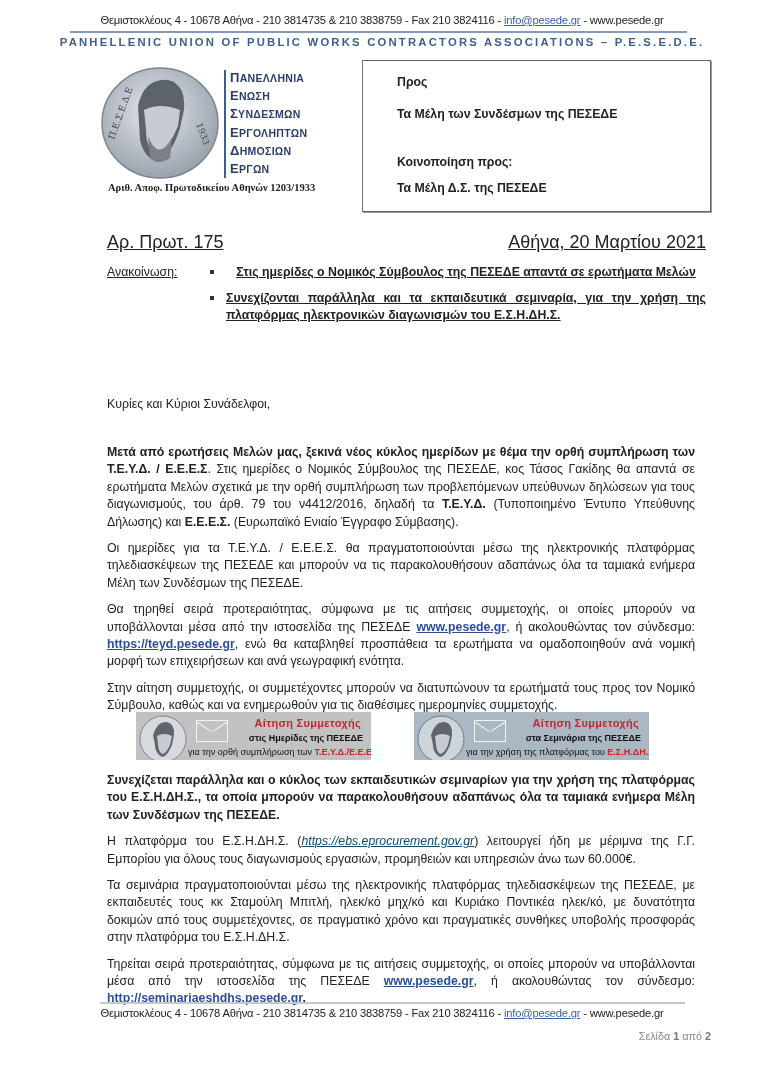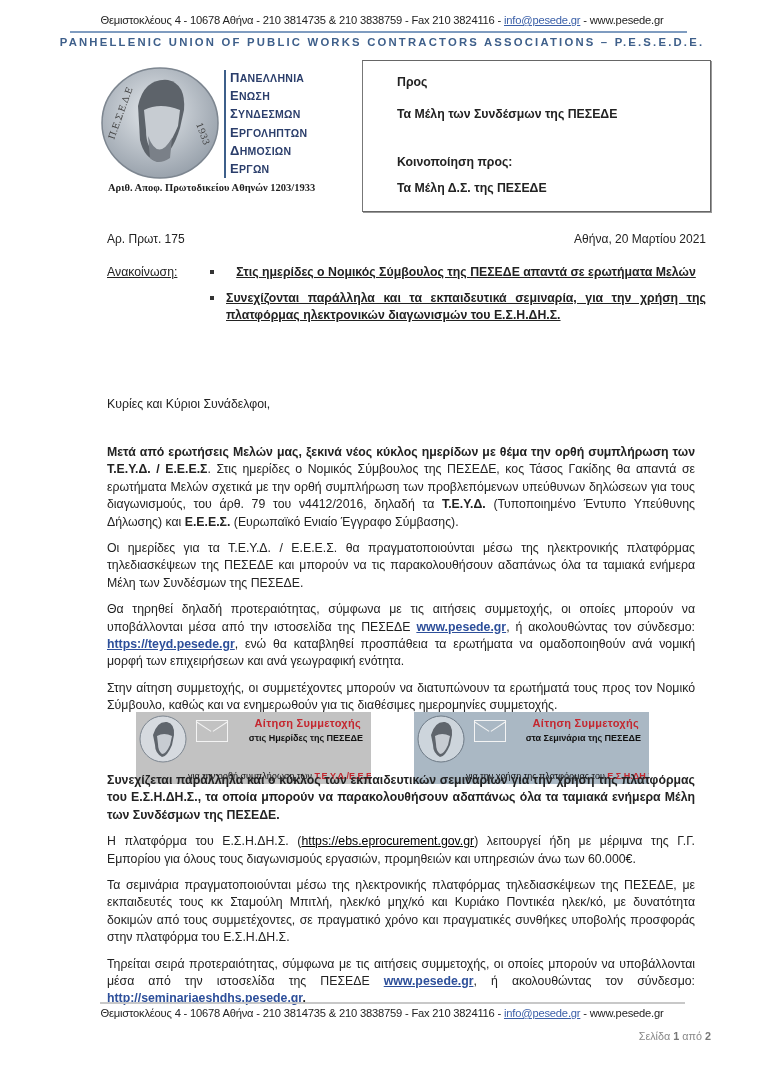--- a/index.html
+++ b/index.html
@@ -22,36 +22,36 @@
                 line-height: 18.2px; letter-spacing: 0.3px; }
   .logo-words .big { font-size: 13px; }
   .logo-court { left: 108px; top: 182px; font-family: "Liberation Serif", serif; font-size: 10.5px; font-weight: bold; color: #222; }
 
   
   .addr-box { left: 362px; top: 60px; width: 347px; height: 150px; border: 1px solid #666;
               border-left: 1px solid #777; box-shadow: 1px 1px 0 #999; }
   .addr-line { position: absolute; left: 34px; font-size: 12.3px; font-weight: bold; color: #222; }
 
   
-  .meta { font-size: 12px; color: #222; }
+  .meta { font-size: 18px; color: #222; text-decoration: underline; }
   .ann-label { left: 107px; top: 265px; font-size: 12.3px; text-decoration: underline; color: #222; }
   .bullets { left: 210px; top: 264px; width: 496px; font-size: 12.3px; font-weight: bold; color: #222; }
   .bullet { position: relative; padding-left: 16px; margin-bottom: 9px; line-height: 17px; text-align: justify; }
   .bullet .sq { position: absolute; left: 0; top: 6px; width: 4px; height: 4px; background: #333; }
   .bullet .txt { text-decoration: underline; }
 
   
   .body { left: 107px; width: 600px; font-size: 12.3px; line-height: 17.4px; color: #222; text-align: justify; }
   .body p { margin: 0 12px 9px 0; }
   .body b { font-weight: bold; }
   .body a { color: #2d4f9a; text-decoration: underline; font-weight: bold; }
-  .body a.plain { font-weight: normal; color: #000000; }
+  .body a.plain { font-weight: normal; color: #0c4a6e; font-style: italic; }
 
   
-  .banner { top: 712px; width: 235px; height: 72px; background: #c2c2c2; overflow: hidden; }
+  .banner { top: 712px; width: 235px; height: 48px; background: #c2c2c2; overflow: hidden; }
   .banner.b2 { background: #aab8c4; }
   .banner .coin { position: absolute; left: 3px; top: 3px; width: 48px; height: 48px; }
   .banner .env { position: absolute; left: 60px; top: 8px; width: 30px; height: 20px; border: 1px solid #f4f4f4; }
   .banner .env:before, .banner .env:after { content: ""; position: absolute; top: 0; width: 18px; height: 1px; background: #f4f4f4; }
   .banner .env:before { left: -1px; transform-origin: left; transform: rotate(33deg); }
   .banner .env:after { right: -1px; transform-origin: right; transform: rotate(-33deg); }
   .banner .t1 { position: absolute; right: 10px; top: 5px; font-size: 11px; font-weight: bold; color: #c4262e; letter-spacing: 0.3px; }
   .banner .t2 { position: absolute; right: 8px; top: 21px; font-size: 9px; font-weight: bold; color: #111; }
   .banner .t3 { position: absolute; left: 52px; bottom: 3px; font-size: 9px; color: #111; white-space: nowrap; }
   .banner .t3 span { color: #c4262e; font-weight: bold; }
@@ -114,21 +114,21 @@
     <span class="sq"></span>
     <div class="txt">Συνεχίζονται παράλληλα και τα εκπαιδευτικά σεμιναρία, για την χρήση της πλατφόρμας ηλεκτρονικών διαγωνισμών του Ε.Σ.Η.ΔΗ.Σ.</div>
   </div>
 </div>
 
 <div class="abs body" style="top:396px">Κυρίες και Κύριοι Συνάδελφοι,</div>
 
 <div class="abs body" style="top:444px">
   <p><b>Μετά από ερωτήσεις Μελών μας, ξεκινά νέος κύκλος ημερίδων με θέμα την ορθή συμπλήρωση των Τ.Ε.Υ.Δ. / Ε.Ε.Ε.Σ</b><span>. Στις ημερίδες ο Νομικός Σύμβουλος της ΠΕΣΕΔΕ, κος Τάσος Γακίδης θα απαντά σε ερωτήματα Μελών σχετικά με την ορθή συμπλήρωση των προβλεπόμενων υπεύθυνων δηλώσεων για τους διαγωνισμούς, του άρθ. 79 του ν4412/2016, δηλαδή τα </span><b>Τ.Ε.Υ.Δ.</b><span> (Τυποποιημένο Έντυπο Υπεύθυνης Δήλωσης) και </span><b>Ε.Ε.Ε.Σ.</b><span> (Ευρωπαϊκό Ενιαίο Έγγραφο Σύμβασης).</span></p>
   <p>Οι ημερίδες για τα Τ.Ε.Υ.Δ. / Ε.Ε.Ε.Σ. θα πραγματοποιούνται μέσω της ηλεκτρονικής πλατφόρμας τηλεδιασκέψεων της ΠΕΣΕΔΕ και μπορούν να τις παρακολουθήσουν αδαπάνως όλα τα ταμιακά ενήμερα Μέλη των Συνδέσμων της ΠΕΣΕΔΕ.</p>
-  <p><span>Θα τηρηθεί δηλαδή προτεραιότητας, σύμφωνα με τις αιτήσεις συμμετοχής, οι οποίες μπορούν να υποβάλλονται μέσα από την ιστοσελίδα της ΠΕΣΕΔΕ </span><a>www.pesede.gr</a><span>, ή ακολουθώντας τον σύνδεσμο: </span><a>https://teyd.pesede.gr</a><span>, ενώ θα καταβληθεί προσπάθεια τα ερωτήματα να ομαδοποιηθούν ανά νομική μορφή των επιχειρήσεων και ανά γεωγραφική ενότητα.</span></p>
+  <p><span>Θα τηρηθεί σειρά προτεραιότητας, σύμφωνα με τις αιτήσεις συμμετοχής, οι οποίες μπορούν να υποβάλλονται μέσα από την ιστοσελίδα της ΠΕΣΕΔΕ </span><a>www.pesede.gr</a><span>, ή ακολουθώντας τον σύνδεσμο: </span><a>https://teyd.pesede.gr</a><span>, ενώ θα καταβληθεί προσπάθεια τα ερωτήματα να ομαδοποιηθούν ανά νομική μορφή των επιχειρήσεων και ανά γεωγραφική ενότητα.</span></p>
   <p>Στην αίτηση συμμετοχής, οι συμμετέχοντες μπορούν να διατυπώνουν τα ερωτήματά τους προς τον Νομικό Σύμβουλο, καθώς και να ενημερωθούν για τις διαθέσιμες ημερομηνίες συμμετοχής.</p>
 </div>
 
 <div class="abs banner" style="left:136px">
   <svg class="coin" viewBox="0 0 48 48">
       <circle cx="24" cy="24" r="23" fill="#d6dadf" stroke="#7d8690"></circle>
       <path d="M14 20 Q18 6 28 7 Q36 9 35 20 L33 30 Q28 42 23 42 Q16 38 16 30 Z" fill="#5f656c"></path>
       <path d="M18 21 Q25 17 33 21 L31 30 Q27 39 23 39 Q19 36 19 29 Z" fill="#c7ccd2"></path>
     </svg>
   <span class="env"></span>

